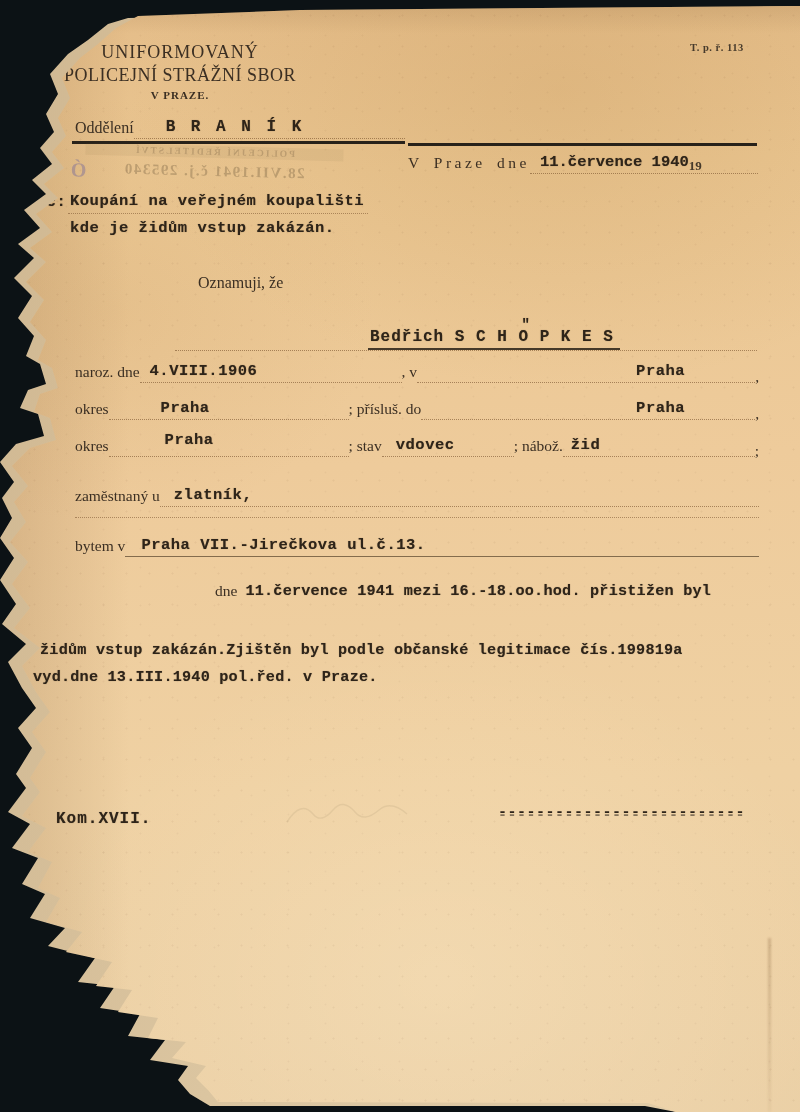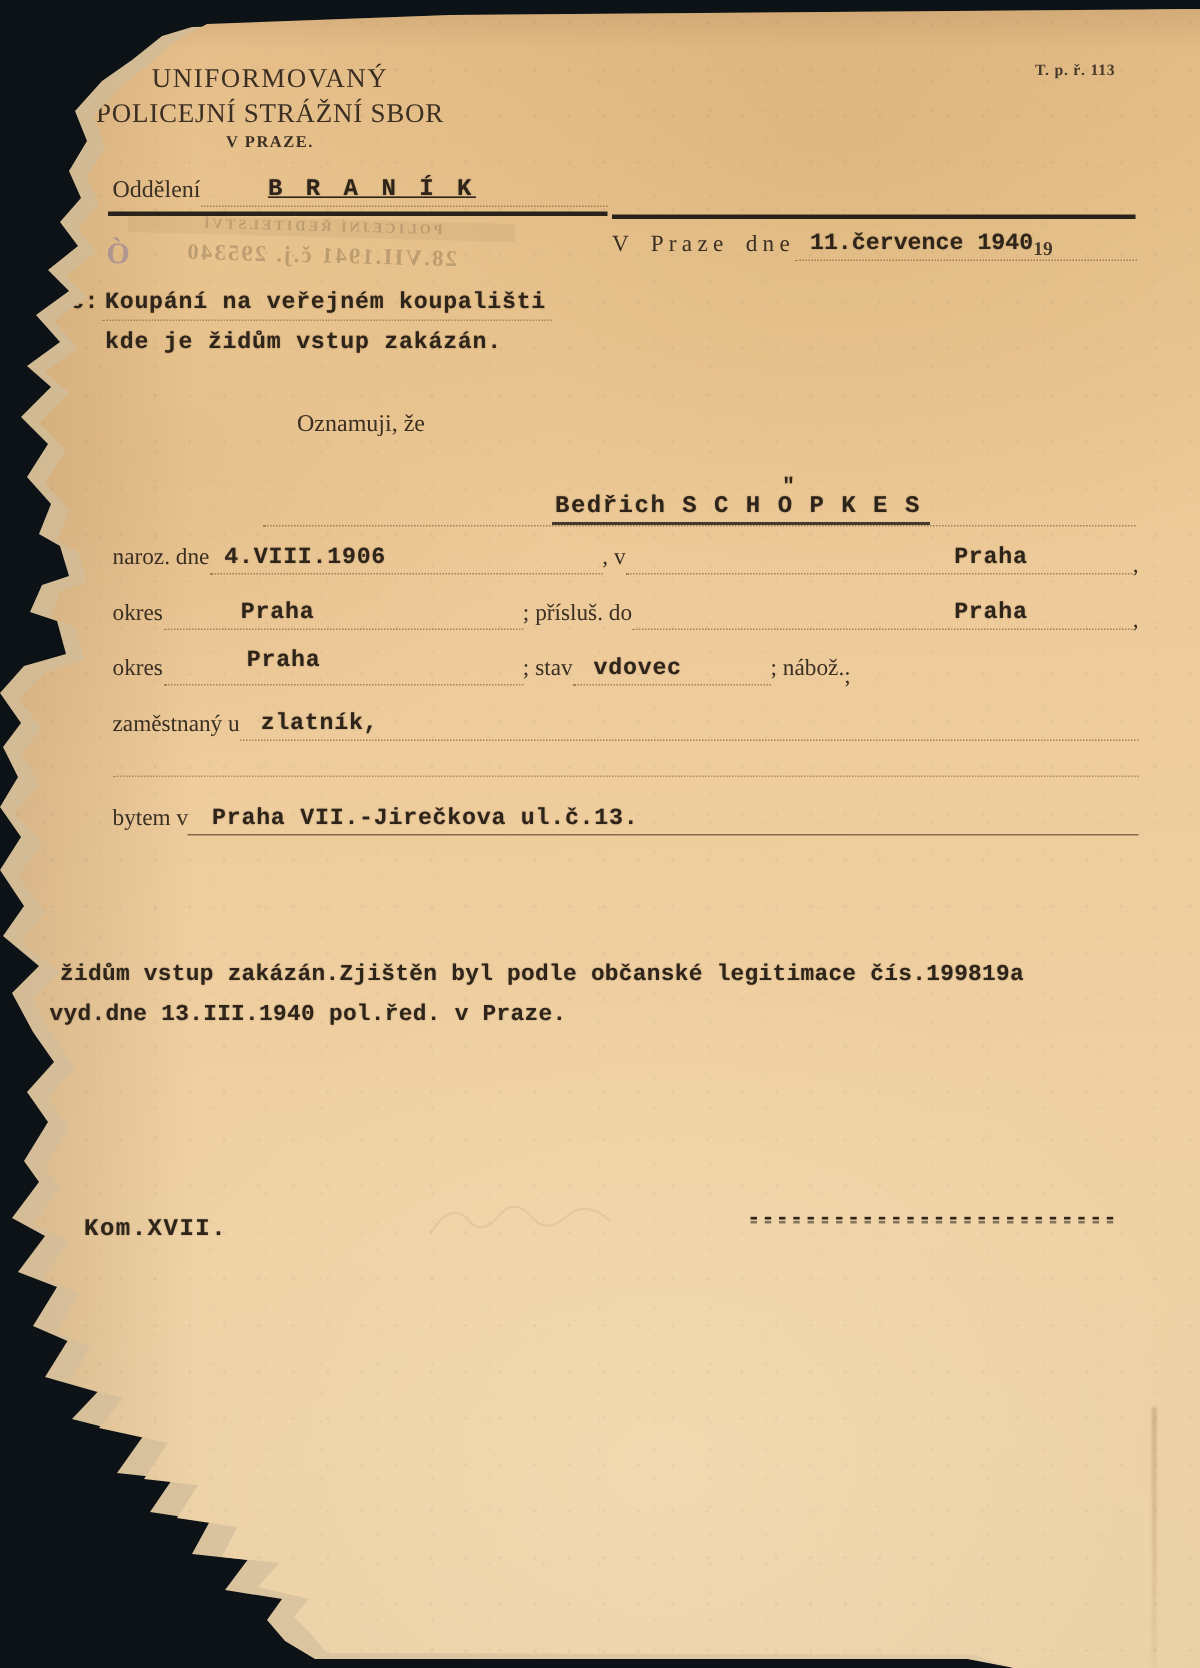--- a/index.html
+++ b/index.html
@@ -36,21 +36,21 @@
   .letterhead{position:absolute;left:58px;top:42px;width:244px;text-align:center;}
   .lh1{font-size:18px;letter-spacing:1px;}
   .lh2{font-size:18px;letter-spacing:.5px;margin-top:2px;}
   .lh3{font-size:11px;letter-spacing:1px;margin-top:3px;font-weight:bold;}
   .form-ref{position:absolute;left:690px;top:42px;font-size:10.5px;font-weight:bold;
             letter-spacing:.5px;color:#463a2b;}
 
   .dept-row{position:absolute;left:75px;top:117px;width:330px;display:flex;align-items:flex-end;}
   .dept-label{font-size:16px;padding-bottom:2px;}
   .dept-fill{flex:1;border-bottom:1.5px dotted rgba(120,82,45,.6);padding:0 0 2px 0;}
-  .dept-value{font-size:16px;letter-spacing:3px;margin-left:45px;text-decoration:underline;}
+  .dept-value{font-size:16px;letter-spacing:3px;margin-left:32px;}
   .rule{position:absolute;height:2.5px;background:#28221a;}
   .rule-dept{left:72px;top:141px;width:333px;}
   .date-row{position:absolute;left:408px;top:115px;width:350px;display:flex;align-items:flex-end;}
   .date-label{font-size:15.5px;letter-spacing:3.5px;word-spacing:4px;padding-bottom:2px;white-space:nowrap;margin-top:39px;}
   .date-fill{flex:1;border-bottom:1.5px dotted rgba(120,82,45,.6);padding-bottom:2px;white-space:nowrap;}
   .date-value{font-size:15.5px;margin-left:10px;}
   .year-prefix{font-size:13px;font-weight:bold;color:#463a2b;display:inline-block;transform:translateY(4px);}
   .rule-date{left:408px;top:143px;width:349px;}
 
   .stamp{position:absolute;left:85px;top:146px;width:258px;height:50px;
@@ -174,39 +174,46 @@
     <div class="frow" style="top:436px;">
       <span class="plabel printed">okres</span>
       <span class="fill" style="width:240px;">
           <span class="typed" style="margin-left:56px;transform:translateY(-5px);">Praha</span>
         </span>
       <span class="plabel printed">; stav</span>
       <span class="fill" style="width:132px;">
           <span class="typed" style="margin-left:14px;">vdovec</span>
         </span>
       <span class="plabel printed">; nábož.</span>
+      <span class="fill grow">
+          <span class="typed" style="margin-left:8px;">žid</span>
+        </span>
       <span class="punct printed">;</span>
     </div>
 
-    <div class="frow" style="top:473px;align-items:flex-end;">
+    <div class="frow" style="top:486px;align-items:flex-end;">
       <span class="plabel printed">zaměstnaný u</span>
       <span class="fill grow">
           <span class="typed" style="margin-left:14px;">zlatník,</span>
         </span>
     </div>
 
     <div class="empty-rule"></div>
 
     <div class="frow" style="top:536px;">
       <span class="plabel printed">bytem v</span>
       <span class="fill grow solidfill">
           <span class="typed" style="margin-left:16px;">Praha VII.-Jirečkova ul.č.13.</span>
         </span>
     </div>
 
+    <div class="report-l1">
+      <span class="plabel printed" style="padding-bottom:3px;">dne</span>
+      <span class="fill grow" style="padding-bottom:3px;"><span class="typed rep-typed" style="margin-left:8px;">11.července 1941  mezi 16.-18.oo.hod. přistižen byl</span></span>
+    </div>
     <div class="report-l3"><span class="typed rep-typed">židům vstup zakázán.Zjištěn byl podle občanské legitimace čís.199819a</span></div>
     <div class="report-l4"><span class="typed rep-typed">vyd.dne 13.III.1940 pol.řed. v Praze.</span></div>
 
     <div class="kom typed">Kom.XVII.</div>
     <div class="dashline typed">--------------------------</div>
 
     <svg class="pencil" width="130" height="45">
       <path d="M5 30 q 14 -22 26 -8 q 8 10 20 -4 q 10 -12 22 2 q 9 11 24 -2 q 12 -10 28 4" fill="none" stroke="#a28f6c" stroke-width="1.4" opacity="0.5"></path>
     </svg>
   </div>

